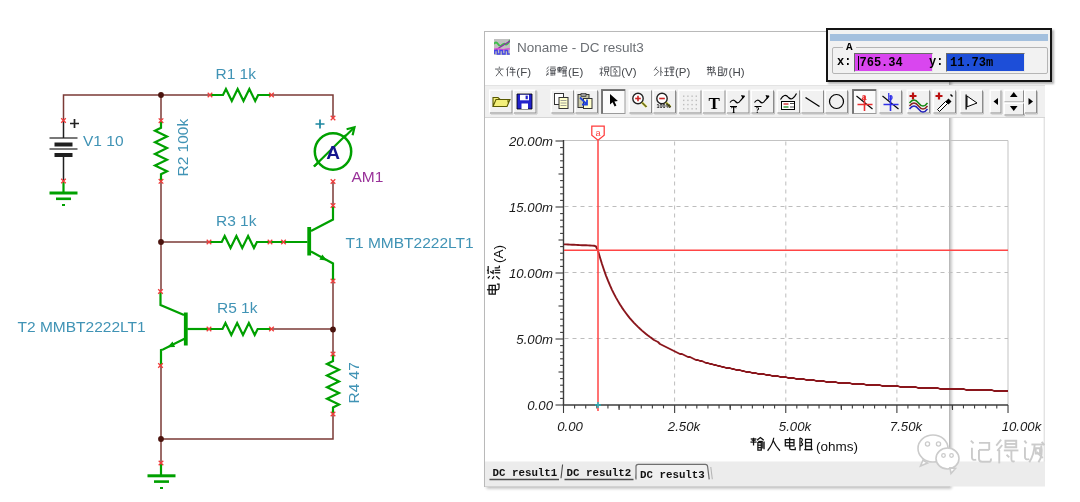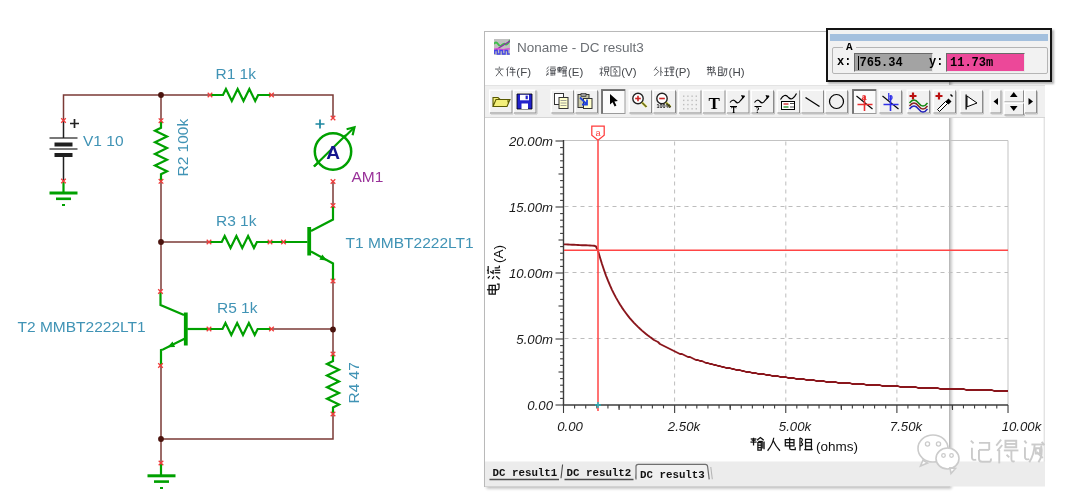--- a/index.html
+++ b/index.html
@@ -651,23 +651,23 @@
       <text x="566.5" y="476">DC result2</text>
       <text x="640" y="478">DC result3</text>
     </g>
   </svg>
 <div class="abs" style="left:826px;top:28px;width:226px;height:54px;background:#f2f2f2;border:2px solid #141414;box-shadow:1.5px 1.5px 2px rgba(0,0,0,0.3)">
 <div class="abs" style="left:2px;top:4px;width:218px;height:6.5px;background:#a4c0de"></div>
 <fieldset class="abs" style="left:4px;top:11px;width:216px;height:33px;border:1px solid #b5b5b5;border-radius:2px">
       <legend style="font-family:'Liberation Mono',monospace;font-size:11px;font-weight:bold;margin-left:10px;padding:0 3px">A</legend>
     </fieldset>
 <div class="abs" style="left:9px;top:25px;font-family:'Liberation Mono',monospace;font-size:12px;font-weight:bold;color:#000">x:</div>
-    <div class="abs" style="left:26px;top:23px;width:79px;height:19px;background:#a3a3a3;border-top:1.5px solid #6a6a6a;border-left:1.5px solid #6a6a6a;border-right:1px solid #e8e8e8;border-bottom:1px solid #e8e8e8;font-family:'Liberation Mono',monospace;font-size:12px;font-weight:bold;color:#000;padding:1.5px 0 0 3px"><span style="border-left:1px solid #000;margin-right:0.5px"></span>765.34</div>
+    <div class="abs" style="left:26px;top:23px;width:79px;height:19px;background:#d946ef;border-top:1.5px solid #6a6a6a;border-left:1.5px solid #6a6a6a;border-right:1px solid #e8e8e8;border-bottom:1px solid #e8e8e8;font-family:'Liberation Mono',monospace;font-size:12px;font-weight:bold;color:#000;padding:1.5px 0 0 3px"><span style="border-left:1px solid #000;margin-right:0.5px"></span>765.34</div>
 <div class="abs" style="left:101px;top:25px;font-family:'Liberation Mono',monospace;font-size:12px;font-weight:bold;color:#000">y:</div>
-    <div class="abs" style="left:118px;top:23px;width:79px;height:19px;background:#ec4899;border-top:1.5px solid #6a6a6a;border-left:1.5px solid #6a6a6a;border-right:1px solid #e8e8e8;border-bottom:1px solid #e8e8e8;font-family:'Liberation Mono',monospace;font-size:12px;font-weight:bold;color:#000;padding:1.5px 0 0 3px">11.73m</div>
+    <div class="abs" style="left:118px;top:23px;width:79px;height:19px;background:#1d4ed8;border-top:1.5px solid #6a6a6a;border-left:1.5px solid #6a6a6a;border-right:1px solid #e8e8e8;border-bottom:1px solid #e8e8e8;font-family:'Liberation Mono',monospace;font-size:12px;font-weight:bold;color:#000;padding:1.5px 0 0 3px">11.73m</div>
 </div>
 <svg class="abs" style="left:900px;top:425px" width="155" height="55" viewBox="900 425 155 55">
 <g stroke="#cbcbcb" stroke-width="1.6" fill="#fff">
       <ellipse cx="933" cy="448.5" rx="15" ry="13.5"></ellipse>
       <path d="M923,460 l-2.5,6 l7,-3 Z"></path>
       <ellipse cx="947.5" cy="458.5" rx="11.5" ry="10.5"></ellipse>
       <path d="M950,468 l1,5.5 l4.5,-5 Z"></path>
     </g>
     <g stroke="#cbcbcb" stroke-width="1.3" fill="#fff">
       <circle cx="927.5" cy="444" r="2.1"></circle>

